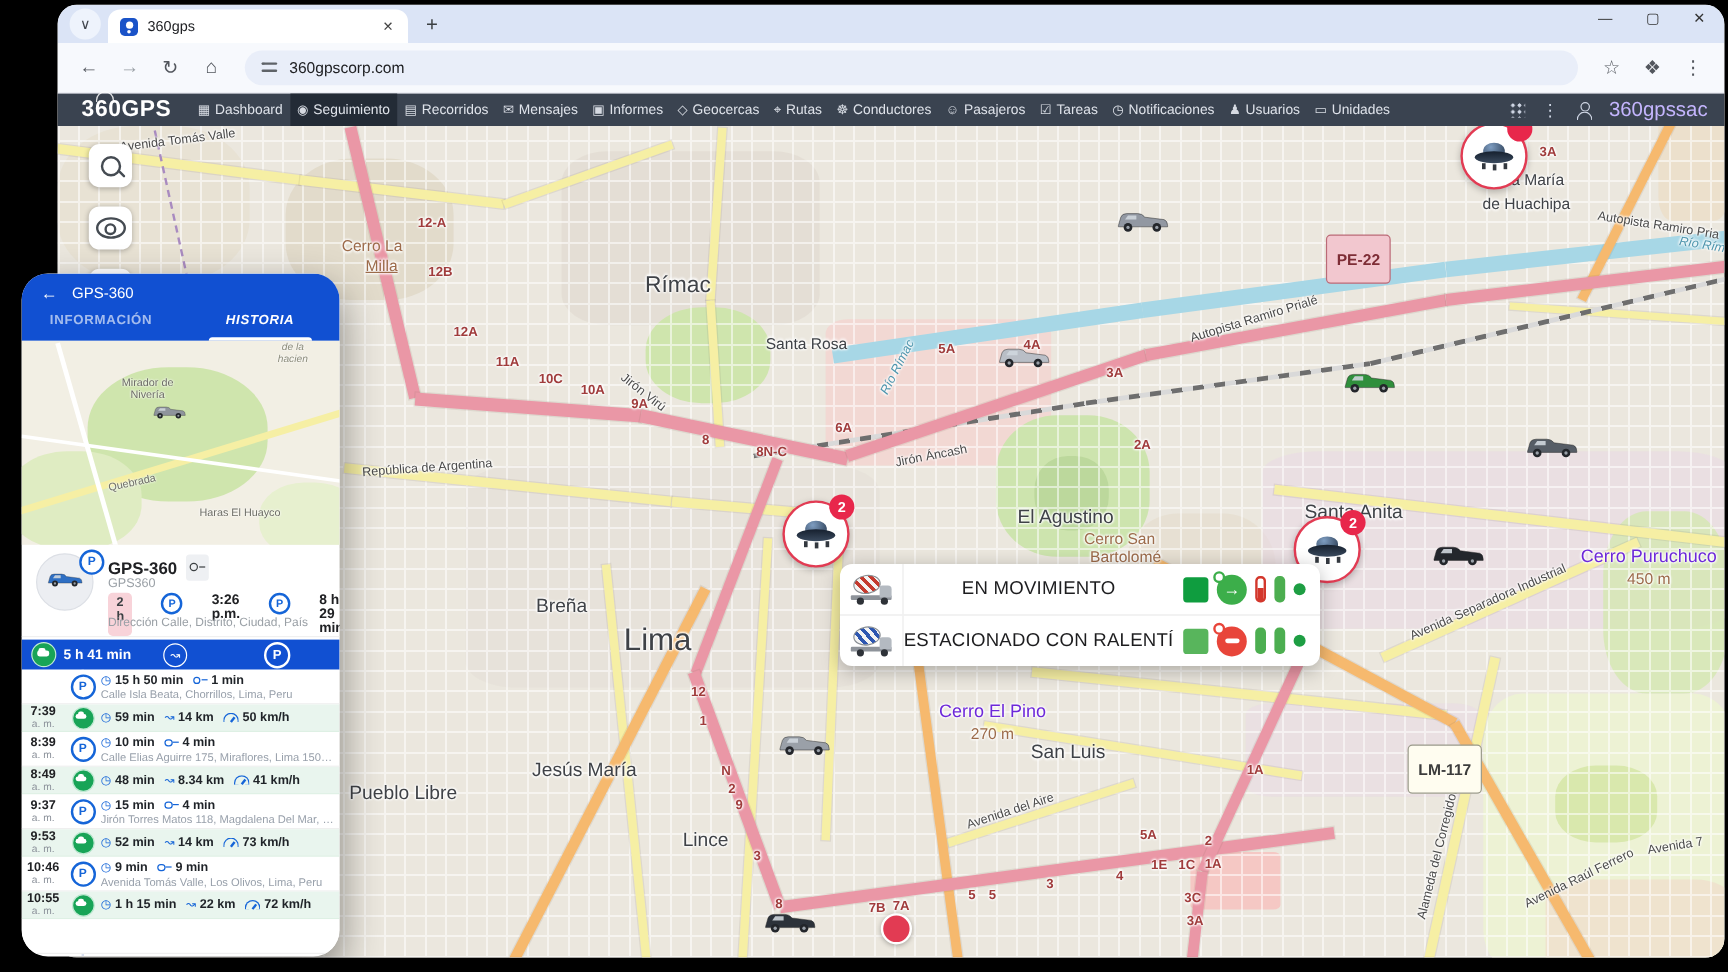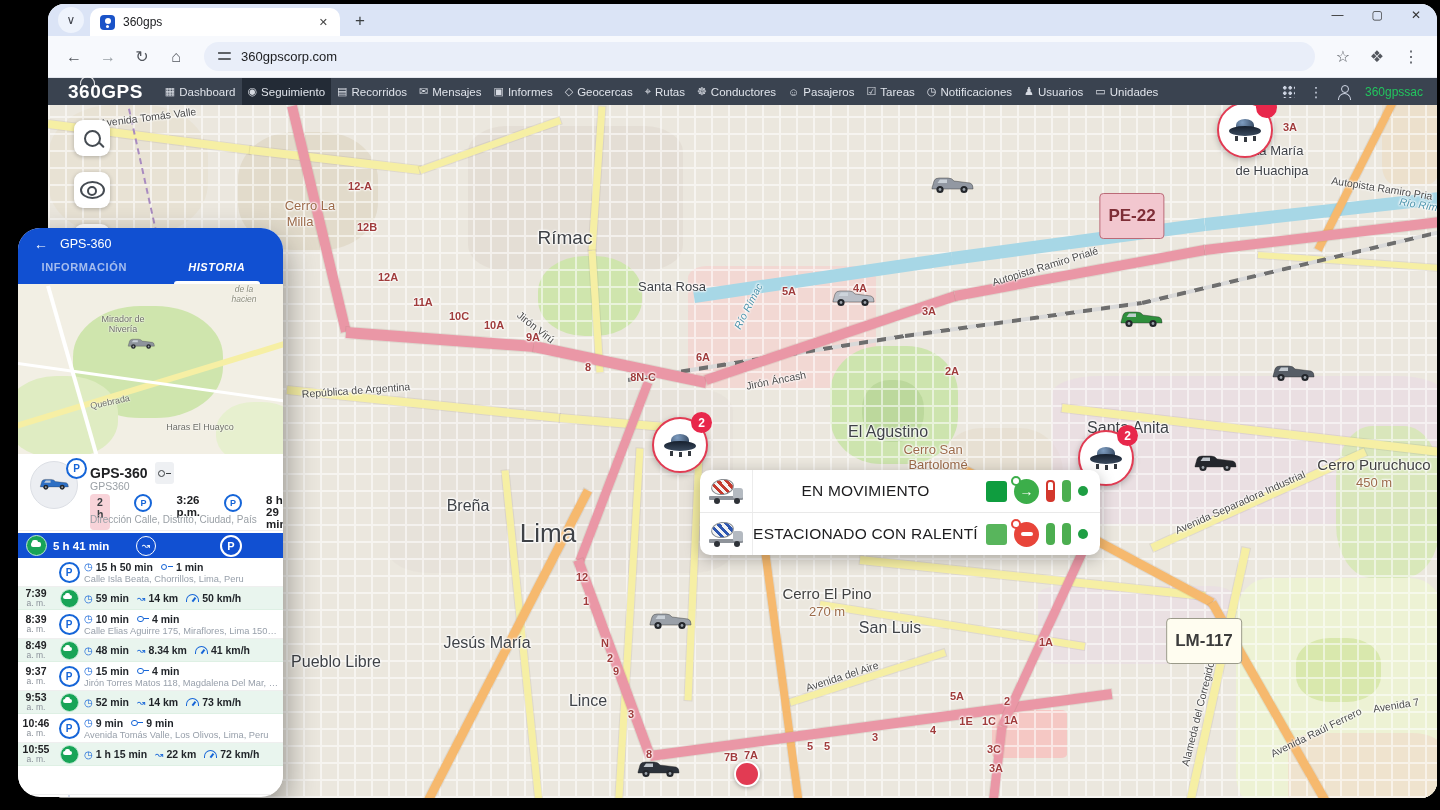--- a/index.html
+++ b/index.html
@@ -45,21 +45,21 @@
   .nav-item.active{background:#232b36;}
   .nav-ico{font-size:11px;opacity:.95;}
   .nav-right{margin-left:auto;display:flex;align-items:center;gap:14px;padding-right:14px;color:#dfe3ea;}
   .grid-ico{width:13px;height:13px;background-image:radial-gradient(#cfd6e4 1.5px,transparent 1.7px);
     background-size:5.5px 5.5px;cursor:pointer;}
   .kebab{font-size:14px;color:#cfd6e4;cursor:pointer;}
   .person-ico{width:14px;height:14px;position:relative;cursor:pointer;}
   .person-ico::before{content:'';position:absolute;left:4px;top:0;width:6px;height:6px;border-radius:50%;border:1.5px solid #cfd6e4;}
   .person-ico::after{content:'';position:absolute;left:1px;top:8px;width:11px;height:6px;border:1.5px solid #cfd6e4;
     border-bottom:none;border-radius:8px 8px 0 0;}
-  .account{font-size:12px;color:#22c55e;}
+  .account{font-size:17px;color:#c4b5fd;}
   
   #map{position:absolute;left:0;top:101px;right:0;bottom:0;background:#ebe7de;overflow:hidden;z-index:1;}
   .map-grid{position:absolute;inset:0;z-index:1;pointer-events:none;opacity:.55;background-image:
     repeating-linear-gradient(0deg, #ffffff 0 1.6px, transparent 1.6px 17px),
     repeating-linear-gradient(90deg, #ffffff 0 1.6px, transparent 1.6px 17px);}
   #map-zones{position:absolute;inset:0;z-index:0;}
   #map-layers{position:absolute;inset:0;z-index:2;}
   .zone{position:absolute;}
   .road{position:absolute;transform-origin:0 50%;z-index:3;box-shadow:0 0 0 1px rgba(120,110,90,.12);}
   .road.yellow{background:#f6efa4;z-index:3;}
@@ -68,27 +68,27 @@
   .road.river{background:#a7d7e6;z-index:2;box-shadow:none;}
   .road.rail{background:repeating-linear-gradient(90deg,#6e6e6e 0 9px,#d9d9d9 9px 18px);z-index:4;box-shadow:none;}
   .road.dashp{background:none;border-top:2px dashed #a98bc0;box-shadow:none;z-index:3;}
   .map-label{position:absolute;transform:translate(-50%,-50%);color:#3f4247;white-space:nowrap;z-index:6;
     text-shadow:-1px 0 2px #fff,1px 0 2px #fff,0 -1px 2px #fff,0 1px 2px #fff;}
   .map-label.city{font-size:16px;}
   .map-label.city-sm{font-size:13px;}
   .map-label.city-lg{font-size:19px;}
   .map-label.city-xl{font-size:26px;}
   .map-label.hill{font-size:13px;color:#9c6b4a;}
-  .map-label.hill-lg{font-size:15px;color:#404040;}
+  .map-label.hill-lg{font-size:15px;color:#6d28d9;}
   .road-label{position:absolute;font-size:10.5px;color:#4a4a4a;white-space:nowrap;z-index:6;
     text-shadow:-1px 0 2px #fff,1px 0 2px #fff,0 -1px 2px #fff,0 1px 2px #fff;}
   .road-label.river{color:#4e95ad;font-style:italic;}
   .shield{position:absolute;transform:translate(-50%,-50%);font-size:11px;font-weight:bold;color:#a03c3c;z-index:6;
     text-shadow:-1px 0 2px #fff,1px 0 2px #fff,0 -1px 2px #fff,0 1px 2px #fff;white-space:nowrap;}
-  .rbadge{position:absolute;transform:translate(-50%,-50%);font-size:17px;font-weight:bold;border-radius:4px;
+  .rbadge{position:absolute;transform:translate(-50%,-50%);font-size:13px;font-weight:bold;border-radius:4px;
     padding:12px 8px;z-index:7;white-space:nowrap;}
   .rbadge.pinkb{background:#f2c7cf;border:1.5px solid #bb6a77;color:#7e2d36;}
   .rbadge.creamb{background:#fffdf0;border:1.5px solid #9a9a8a;color:#3c3c3c;}
   .vehicle{position:absolute;z-index:8;}
   .cluster{position:absolute;z-index:9;}
   .c-circle{width:52px;height:52px;border-radius:50%;background:#fff;border:2px solid #e23b53;
     display:flex;align-items:center;justify-content:center;box-shadow:0 2px 6px rgba(0,0,0,.25);}
   .c-badge{position:absolute;top:-5px;right:-4px;width:21px;height:21px;border-radius:50%;background:#e8274b;
     color:#fff;font-size:12px;font-weight:bold;display:flex;align-items:center;justify-content:center;}
   .ufo{position:relative;width:32px;height:22px;}
@@ -392,21 +392,21 @@
           <div class="map-label city" style="left: 420px; top: 401px;">Breña</div>
           <div class="map-label city" style="left: 439px; top: 538px;">Jesús María</div>
           <div class="map-label city" style="left: 288px; top: 557px;">Pueblo Libre</div>
           <div class="map-label city" style="left: 540px; top: 596px;">Lince</div>
           <div class="map-label hill-lg" style="left: 779px; top: 488px;">Cerro El Pino</div>
           <div class="map-label hill" style="left: 779px; top: 506px;">270 m</div>
           <div class="map-label city" style="left: 842px; top: 523px;">San Luis</div>
           <div class="map-label city-sm" style="left: 1220px; top: 45px;">Santa María</div>
           <div class="map-label city-sm" style="left: 1224px; top: 65px;">de Huachipa</div>
           <div class="map-label hill" style="left: 262px; top: 100px;">Cerro La</div>
-          <div class="map-label hill" style="left: 252px; top: 116px;">Milla</div>
+          <div class="map-label hill" style="left: 270px; top: 116px; text-decoration: underline;">Milla</div>
           <div class="road-label" style="left: 100px; top: 12px; transform: translate(-50%, -50%) rotate(-7deg);">Avenida Tomás Valle</div>
           <div class="road-label" style="left: 997px; top: 161px; transform: translate(-50%, -50%) rotate(-17deg);">Autopista Ramiro Prialé</div>
           <div class="road-label" style="left: 1334px; top: 83px; transform: translate(-50%, -50%) rotate(9deg);">Autopista Ramiro Pria</div>
           <div class="road-label river" style="left: 1376px; top: 100px; transform: translate(-50%, -50%) rotate(9deg);">Río Rímac</div>
           <div class="road-label river" style="left: 700px; top: 201px; transform: translate(-50%, -50%) rotate(-63deg);">Río Rímac</div>
           <div class="road-label" style="left: 488px; top: 222px; transform: translate(-50%, -50%) rotate(38deg);">Jirón Virú</div>
           <div class="road-label" style="left: 728px; top: 275px; transform: translate(-50%, -50%) rotate(-11deg);">Jirón Áncash</div>
           <div class="road-label" style="left: 308px; top: 285px; transform: translate(-50%, -50%) rotate(-4deg);">República de Argentina</div>
           <div class="road-label" style="left: 794px; top: 571px; transform: translate(-50%, -50%) rotate(-18deg);">Avenida del Aire</div>
           <div class="road-label" style="left: 1192px; top: 397px; transform: translate(-50%, -50%) rotate(-24deg);">Avenida Separadora Industrial</div>

